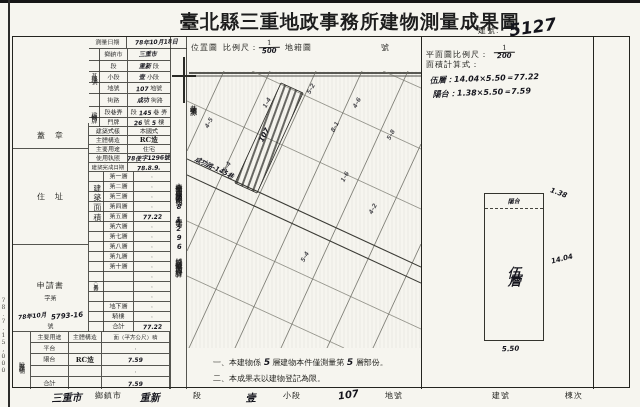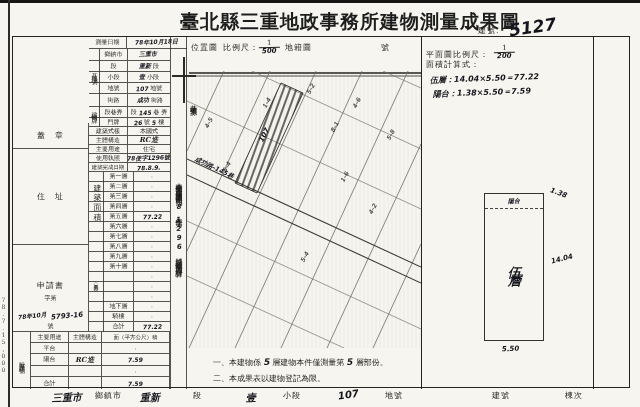--- a/index.html
+++ b/index.html
@@ -1,20 +1,20 @@
 <!DOCTYPE html>
 <html><head>
 <meta charset="utf-8">
 <style>
   html,body{margin:0;padding:0;background:#e8e6e0;}
   .page{position:relative;width:640px;height:407px;background:#f6f5ef;overflow:hidden;
         font-family:"DejaVu Serif",serif;color:#1d1d1d;}
   .abs{position:absolute;}
   .lbl{font-size:8px;color:#23231f;letter-spacing:1px;white-space:nowrap;}
-  .sm{font-size:7px;letter-spacing:0;font-style:italic;}
+  .sm{font-size:7px;letter-spacing:0;}
   .xs{font-size:6px;letter-spacing:0;}
   .hw{font-family:"DejaVu Sans",sans-serif;font-style:italic;font-weight:600;color:#14141c;
       display:inline-block;transform:rotate(-2deg);white-space:nowrap;}
   .vt{writing-mode:vertical-rl;text-orientation:upright;letter-spacing:2px;}
   .row{display:flex;border-bottom:1px solid rgba(45,45,40,.8);box-sizing:border-box;align-items:stretch;}
   .lc{border-right:1px solid rgba(45,45,40,.8);display:flex;align-items:center;justify-content:center;box-sizing:border-box;}
   .vc{flex:1;display:flex;align-items:center;justify-content:center;gap:2px;box-sizing:border-box;overflow:hidden;}
   .sp{box-sizing:border-box;border-right:1px solid rgba(45,45,40,.55);}
   .cellA{position:absolute;left:0;width:76px;border-right:1px solid rgba(45,45,40,.8);
          border-bottom:1px solid rgba(45,45,40,.8);box-sizing:border-box;

